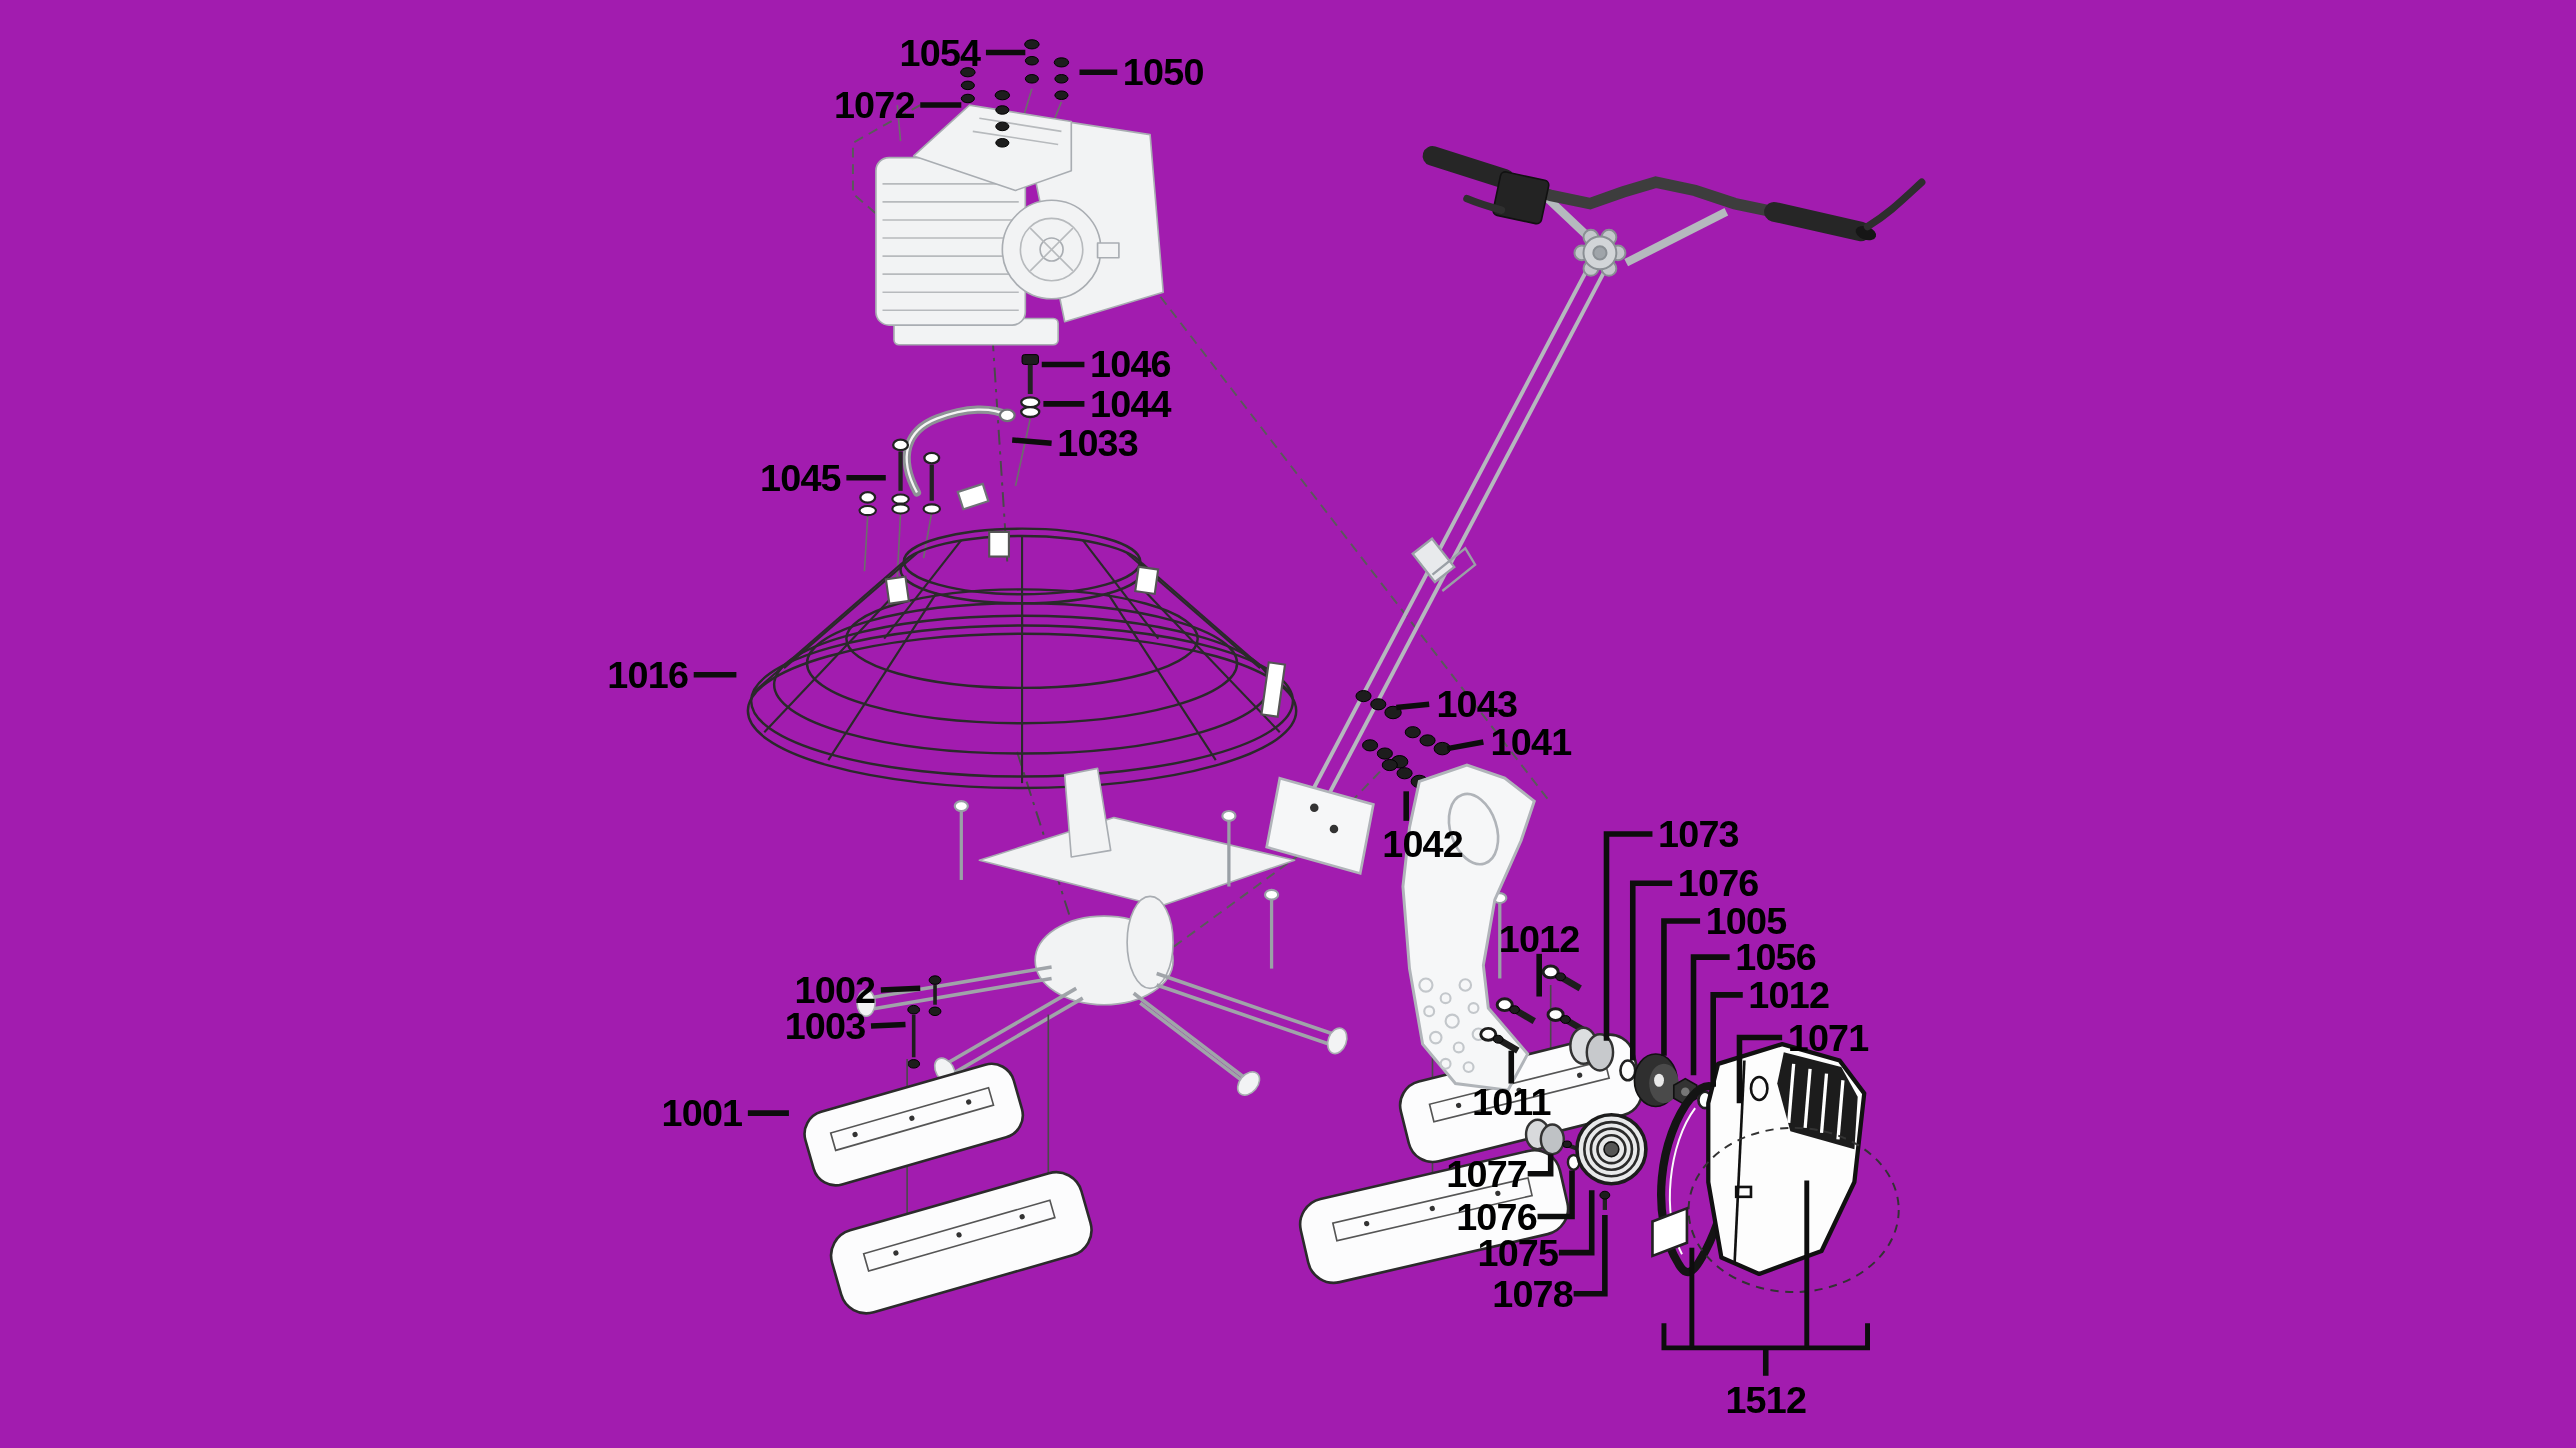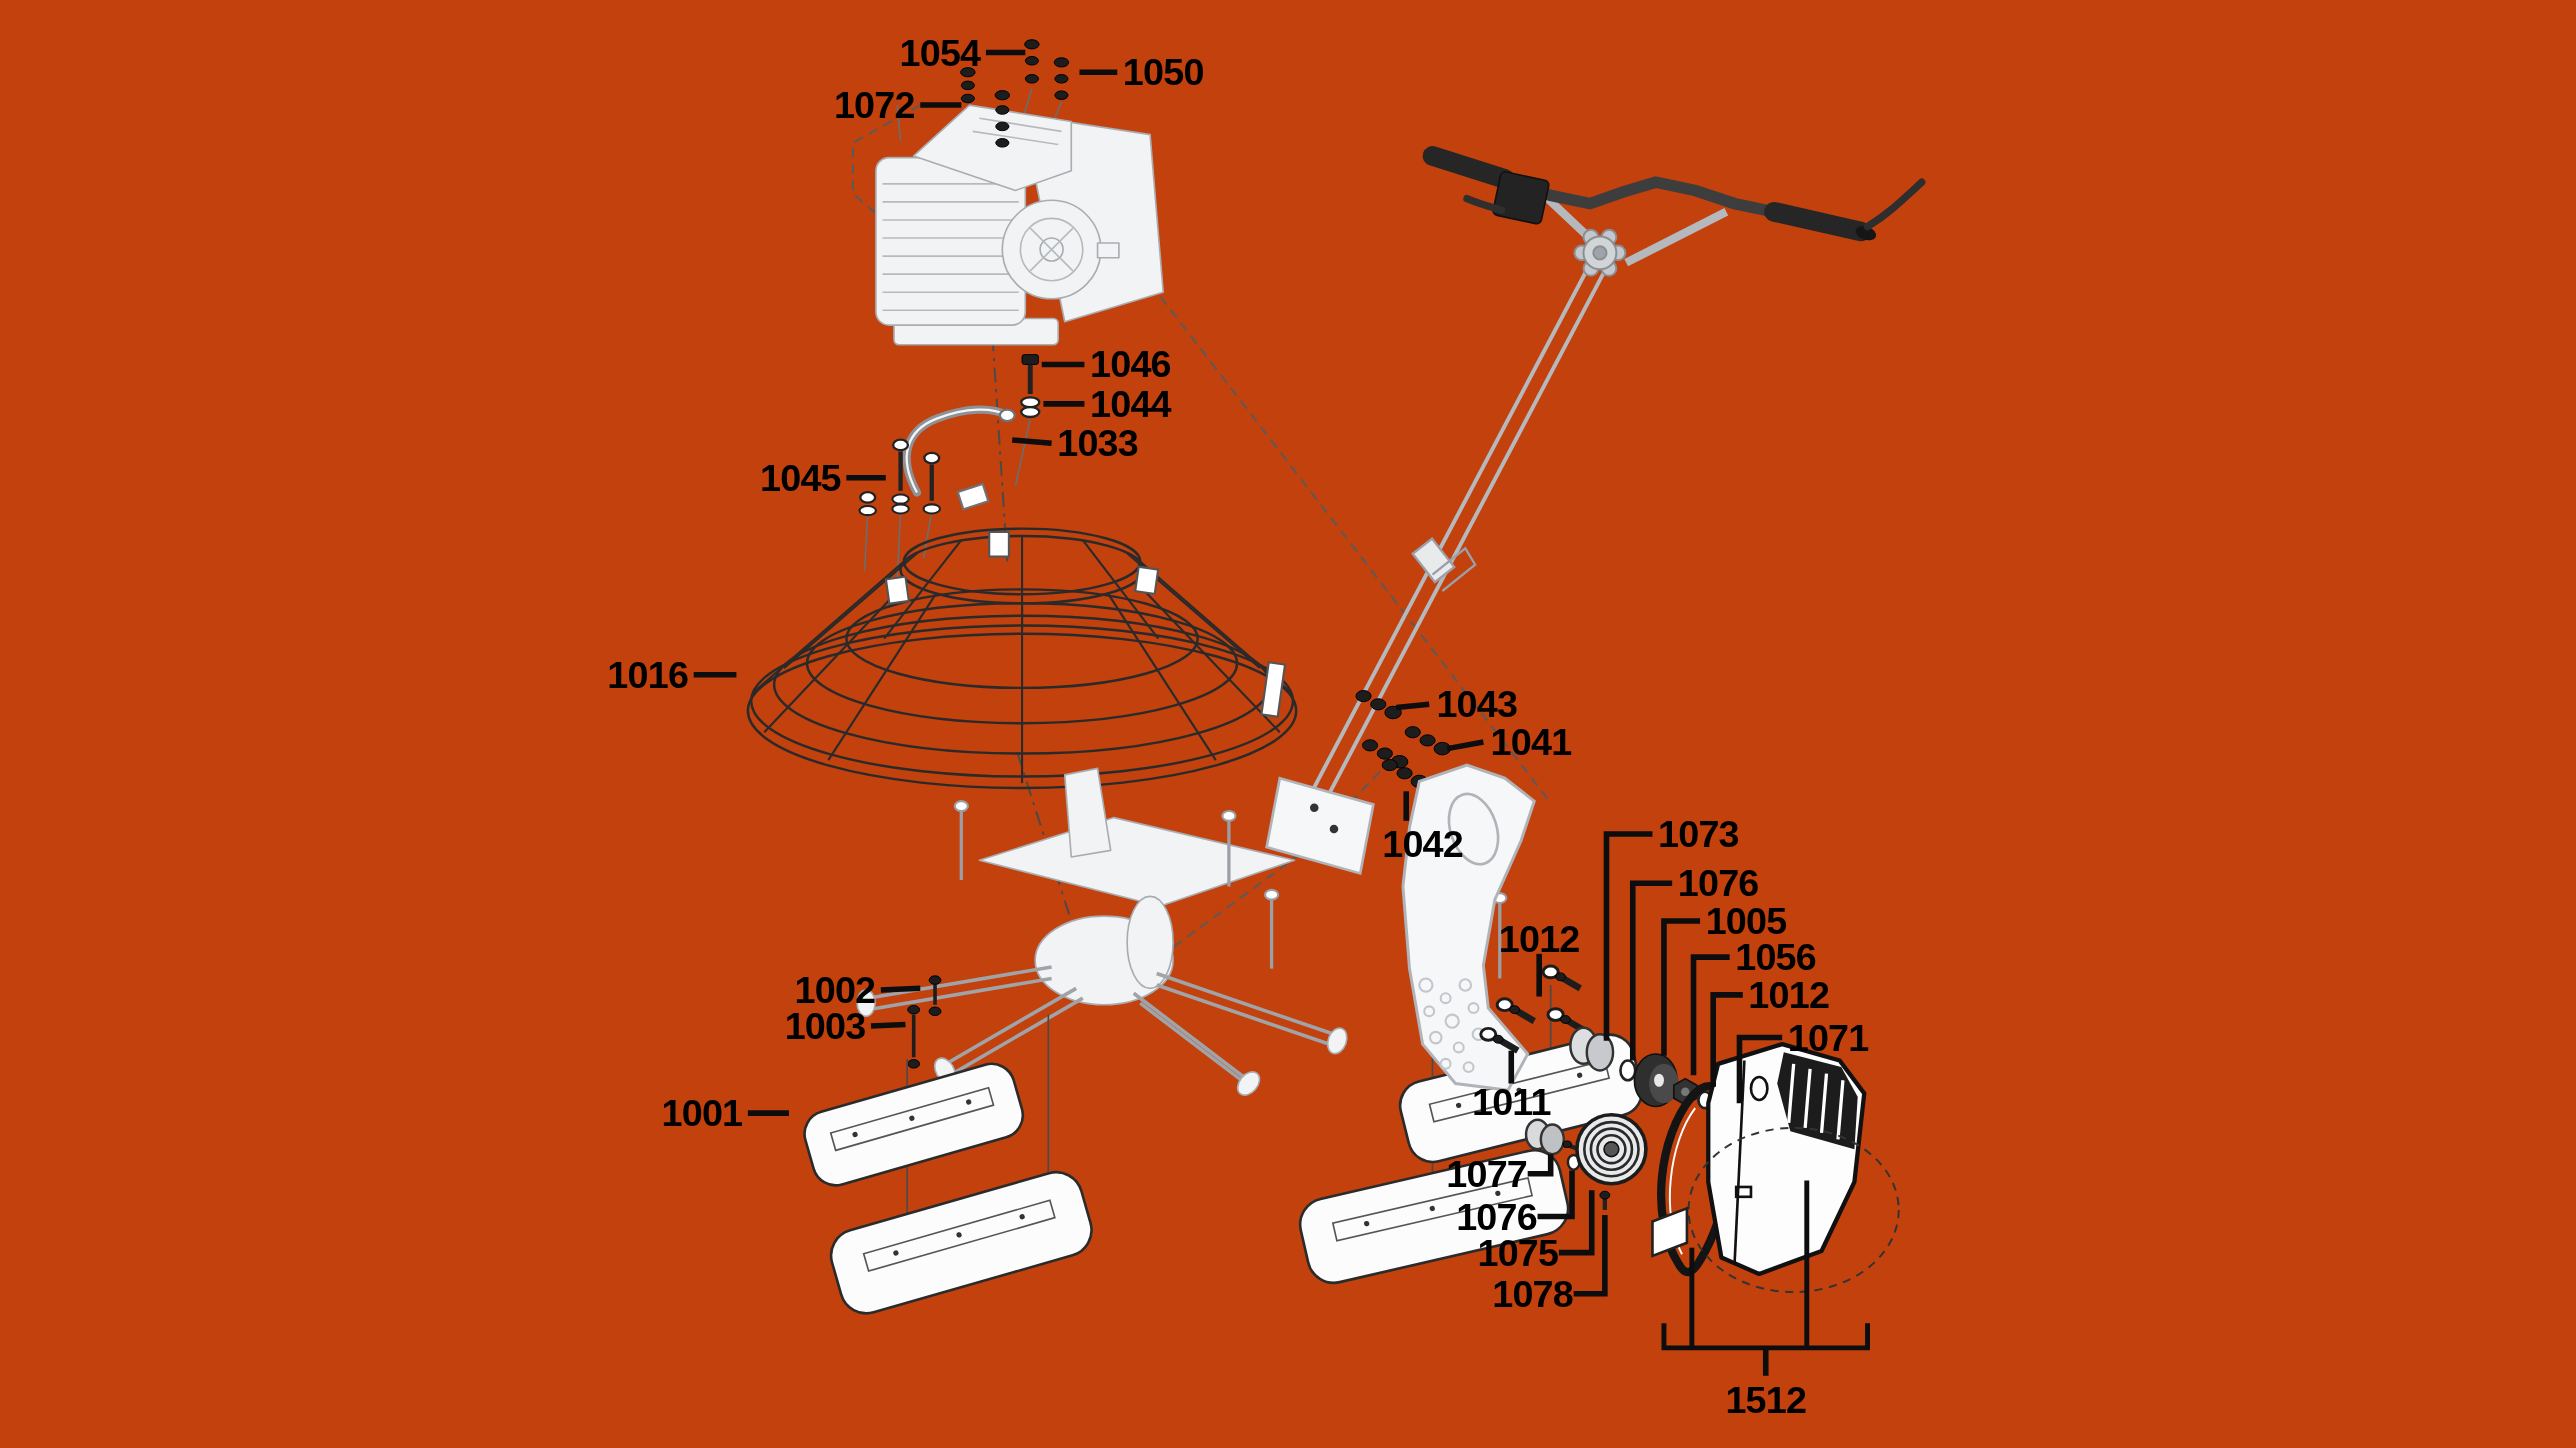--- a/index.html
+++ b/index.html
@@ -1,16 +1,16 @@
 <!DOCTYPE html>
 <html style="font-size:9px"><head>
 <meta charset="utf-8">
 <style>
   html,body{margin:0;padding:0;background:#ffffff;width:100%;height:100%;overflow:hidden;}
-  #stage{width:100vw;height:100vh;background:#c2410c;}
+  #stage{width:100vw;height:100vh;background:#a21caf;}
   svg{display:block;width:100%;height:100%;}
   .plabel{font-family:"Liberation Sans","DejaVu Sans",sans-serif;font-weight:700;font-size:23px;
           fill:#000;text-anchor:middle;dominant-baseline:central;letter-spacing:-0.5px;}
   .leader{fill:none;stroke:#0d0d0d;stroke-width:3.4;stroke-linecap:butt;}
   .thin{stroke:#6d6d6d;stroke-width:1;fill:none;}
   .dash{stroke:#5a5a5a;stroke-width:1.2;fill:none;stroke-dasharray:6 4;}
   .axis{stroke:#4a4a4a;stroke-width:1.2;fill:none;stroke-dasharray:9 4 2 4;}
   .lt{stroke:#a9adb2;fill:#f2f3f4;}
   .lt2{stroke:#b7babd;fill:none;}
   .ring{stroke:#2a2a2a;fill:none;stroke-width:1.5;}

